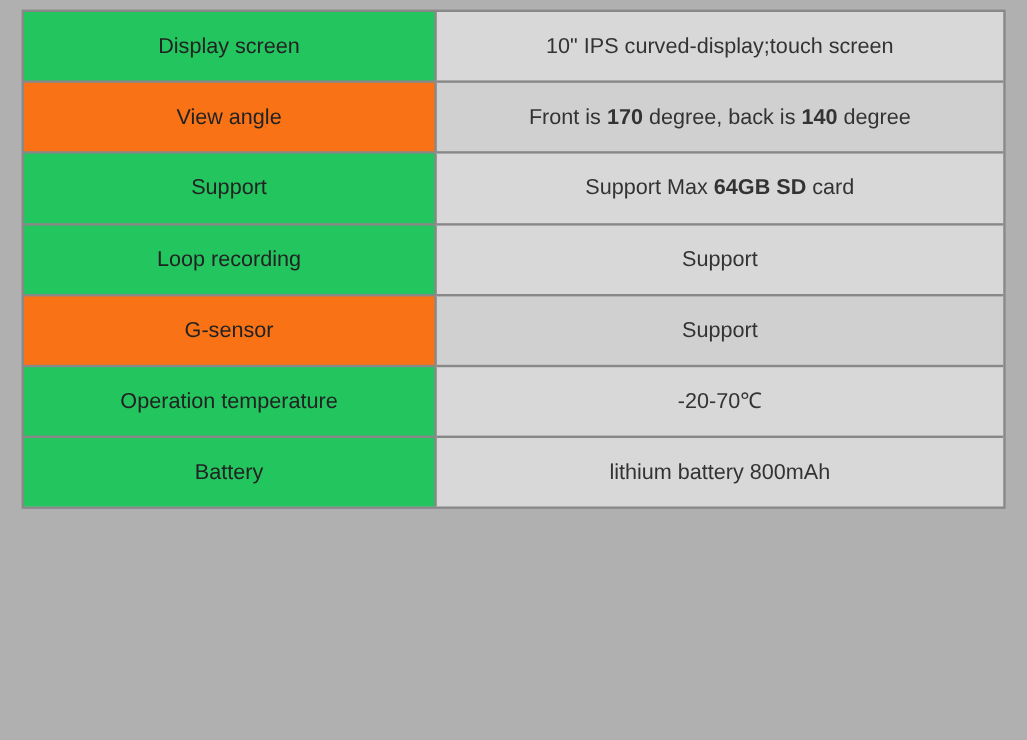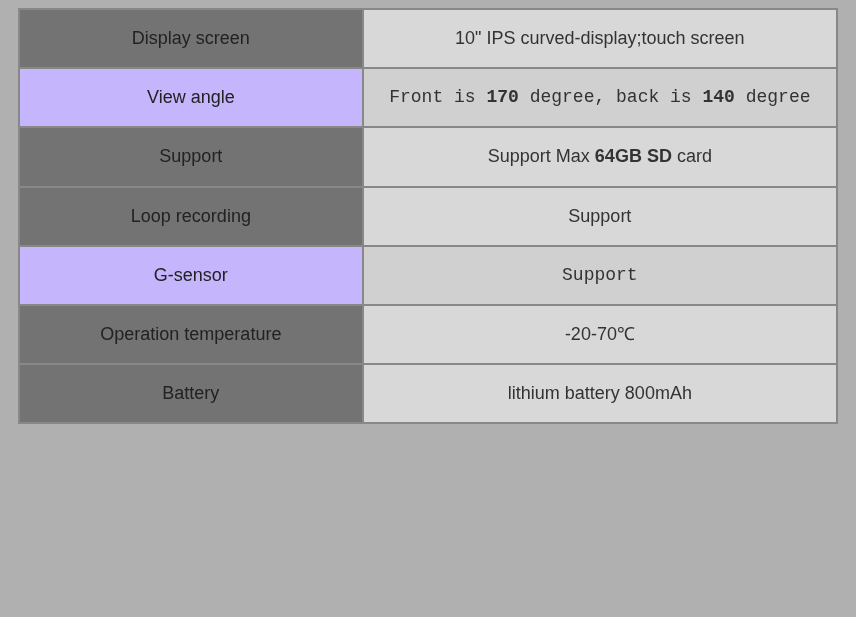--- a/index.html
+++ b/index.html
@@ -40,46 +40,45 @@
     td {
       padding: 16px 20px;
       vertical-align: middle;
       color: #222;
       font-size: 18px;
       line-height: 1.4;
     }
 
     td:first-child {
       width: 42%;
-      background-color: #737373;
+      background-color: #22c55e;
       text-align: center;
       border-right: 2px solid #888;
       font-weight: 400;
       color: #222;
     }
 
     td:last-child {
       width: 58%;
       background-color: #d8d8d8;
       text-align: center;
       font-weight: 400;
       color: #333;
     }
 
     .bold {
       font-weight: 700;
     }
 
     .row-alt td:first-child {
-      background-color: #c4b5fd;
+      background-color: #f97316;
     }
 
     .row-alt td:last-child {
       background-color: #d0d0d0;
-      font-family: Liberation Mono, monospace;
     }
   </style>
 </head>
 <body>
 
 <div class="table-container">
   <table>
     <tbody id="table-body">
     <tr>
           <td>Display screen</td>

